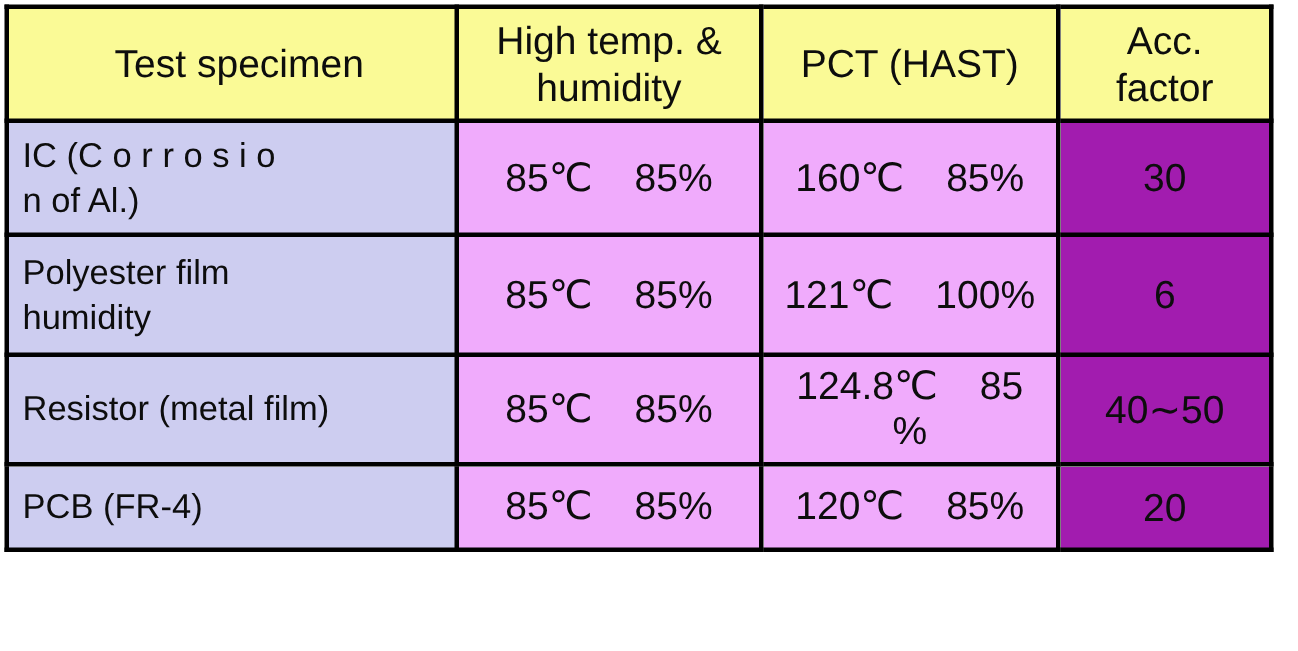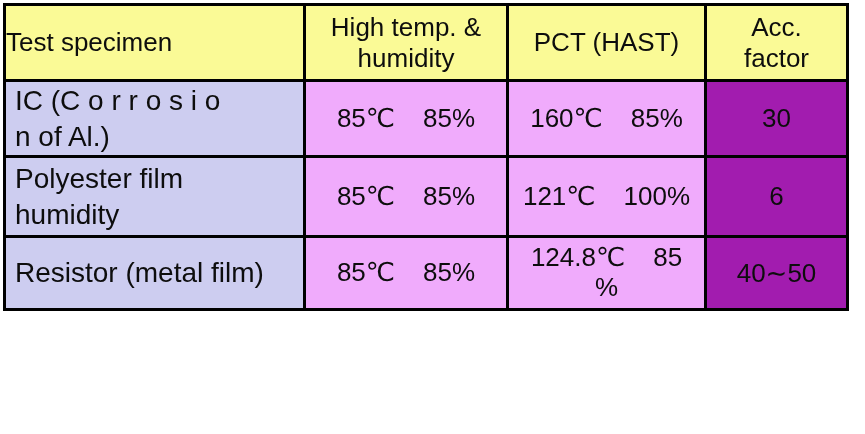--- a/index.html
+++ b/index.html
@@ -37,26 +37,26 @@
 
   .spec-table th {
     background: #fafa96;
     font-weight: 400;
     font-size: 26px;
     line-height: 1.18;
     text-align: center;
     vertical-align: middle;
   }
   th.h-specimen {
-    text-align: left;
-    padding-left: 0;
+    text-align: center;
+    padding-left: 10px;
   }
   td.specimen {
     background: #cdcdf0;
-    font-size: 28px;
+    font-size: 23px;
     line-height: 1.28;
     text-align: left;
     vertical-align: middle;
     padding-left: 9px;
     padding-right: 4px;
   }
   td.val {
     background: #f0abfc;
     font-size: 26px;
     text-align: center;
@@ -166,14 +166,34 @@
       <td class="val">
         <div class="pair">
           <span>124.8℃</span>
           <span>85</span>
         </div>
         <div class="wrap-line">%</div>
       </td>
       <td class="acc">40∼50</td>
     </tr>
 
+    <tr class="r-4">
+      <td class="specimen">
+        <div>PCB (FR-4)</div>
+        <div></div>
+      </td>
+      <td class="val">
+        <div class="pair">
+          <span>85℃</span>
+          <span>85%</span>
+        </div>
+      </td>
+      <td class="val">
+        <div class="pair">
+          <span>120℃</span>
+          <span>85%</span>
+        </div>
+        <div class="wrap-line"></div>
+      </td>
+      <td class="acc">20</td>
+    </tr>
   </tbody>
 </table>
 
 </body></html>

